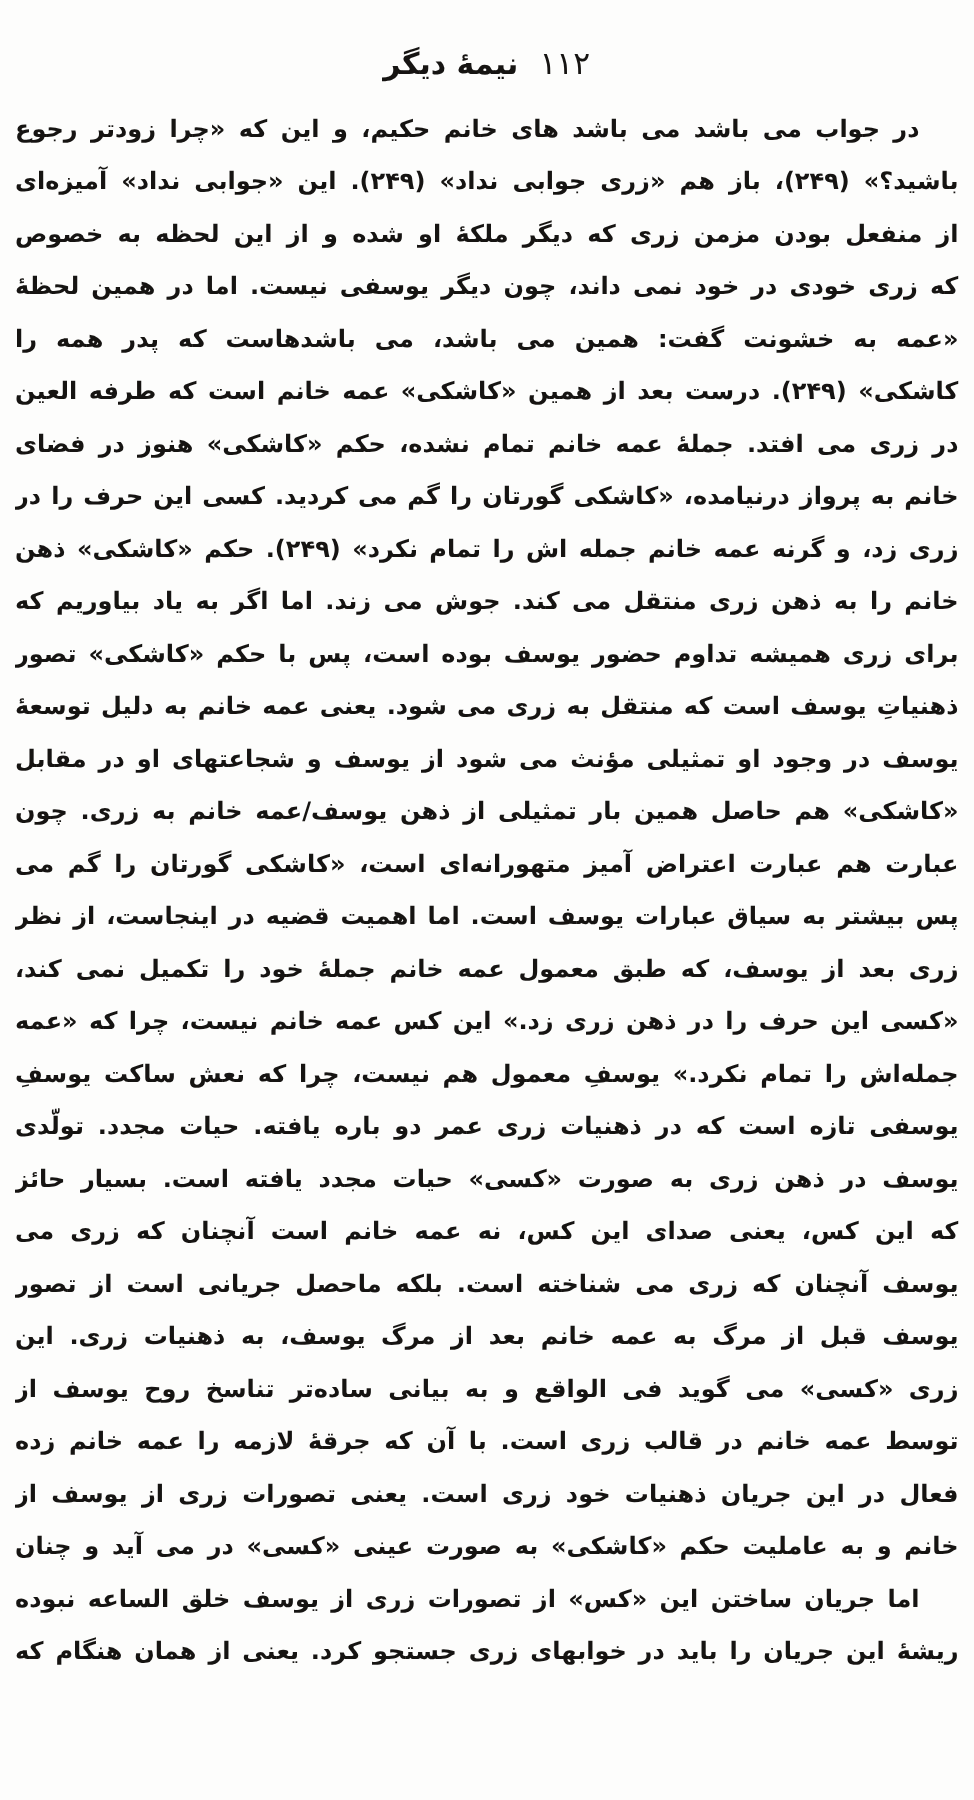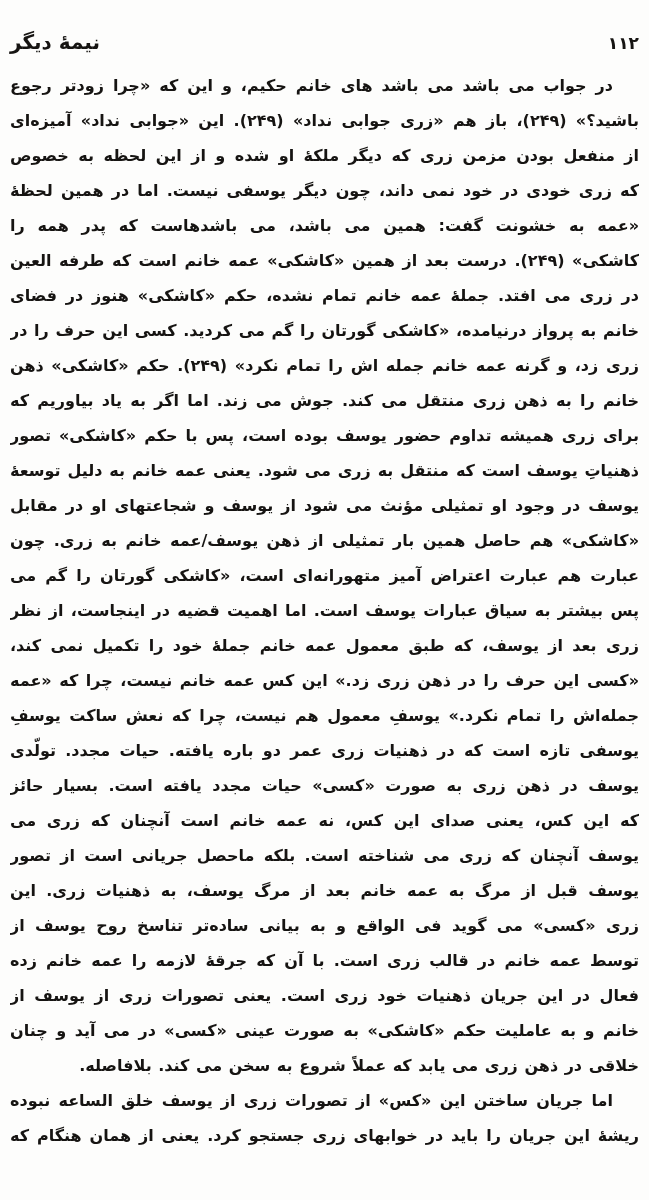--- a/index.html
+++ b/index.html
@@ -16,33 +16,33 @@
   }
   .page {
     box-sizing: border-box;
     width: 649px;
     height: 1200px;
     padding: 30px 10px 0 10px;
   }
   .page-header {
     direction: ltr;
     display: flex;
-    justify-content: space-between;
+    justify-content: center;
     align-items: baseline;
     height: 34px;
     margin-bottom: 4px;
   }
   .running-title {
     font-size: 20px;
     font-weight: bold;
     direction: rtl;
   }
   .page-number {
-    font-size: 17px;
-    font-weight: bold;
+    font-size: 21px;
+    font-weight: normal;
     padding-left: 14px;
     letter-spacing: 2px;
   }
   .text-column {
     direction: rtl;
   }
   .line {
     box-sizing: border-box;
     height: 35px;
     line-height: 35px;
@@ -91,17 +91,16 @@
       <div class="line">جمله‌اش را تمام نکرد.» یوسفِ معمول هم نیست، چرا که نعش ساکت یوسفِ معمول</div>
       <div class="line">یوسفی تازه است که در ذهنیات زری عمر دو باره یافته. حیات مجدد. تولّدی دیگر.</div>
       <div class="line">یوسف در ذهن زری به صورت «کسی» حیات مجدد یافته است. بسیار حائز اهمیت است</div>
       <div class="line">که این کس، یعنی صدای این کس، نه عمه خانم است آنچنان که زری می شناسد، نه</div>
       <div class="line">یوسف آنچنان که زری می شناخته است. بلکه ماحصل جریانی است از تصور زری از</div>
       <div class="line">یوسف قبل از مرگ به عمه خانم بعد از مرگ یوسف، به ذهنیات زری. این ماحصل را که</div>
       <div class="line">زری «کسی» می گوید فی الواقع و به بیانی ساده‌تر تناسخ روح یوسف از طریق تأنیث</div>
       <div class="line">توسط عمه خانم در قالب زری است. با آن که جرقهٔ لازمه را عمه خانم زده است اما عامل</div>
       <div class="line">فعال در این جریان ذهنیات خود زری است. یعنی تصورات زری از یوسف از طریقِ عمه</div>
       <div class="line">خانم و به عاملیت حکم «کاشکی» به صورت عینی «کسی» در می آید و چنان قدرت</div>
-      <div class="line para-end">خلاقی در ذهن زری می یابد که عملاً شروع به سخن می کند. بلافاصله.</div>
       <div class="line indent">اما جریان ساختن این «کس» از تصورات زری از یوسف خلق الساعه نبوده است.</div>
       <div class="line para-end">ریشهٔ این جریان را باید در خوابهای زری جستجو کرد. یعنی از همان هنگام که زری</div>
     </div>
 </div>
 
 </body></html>

